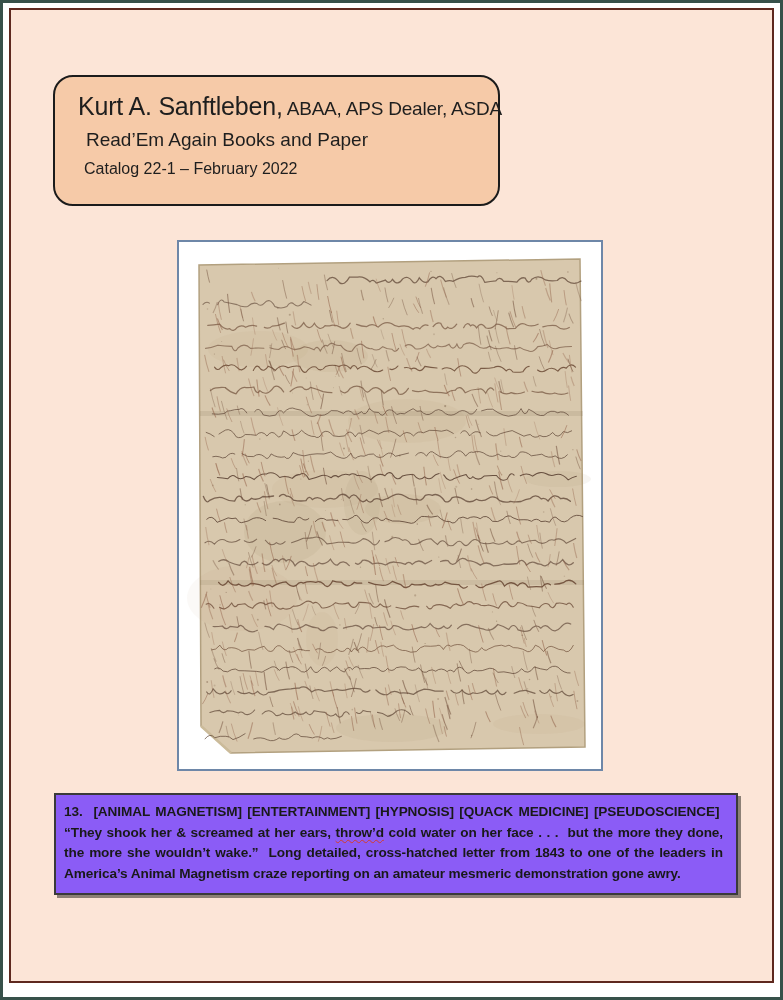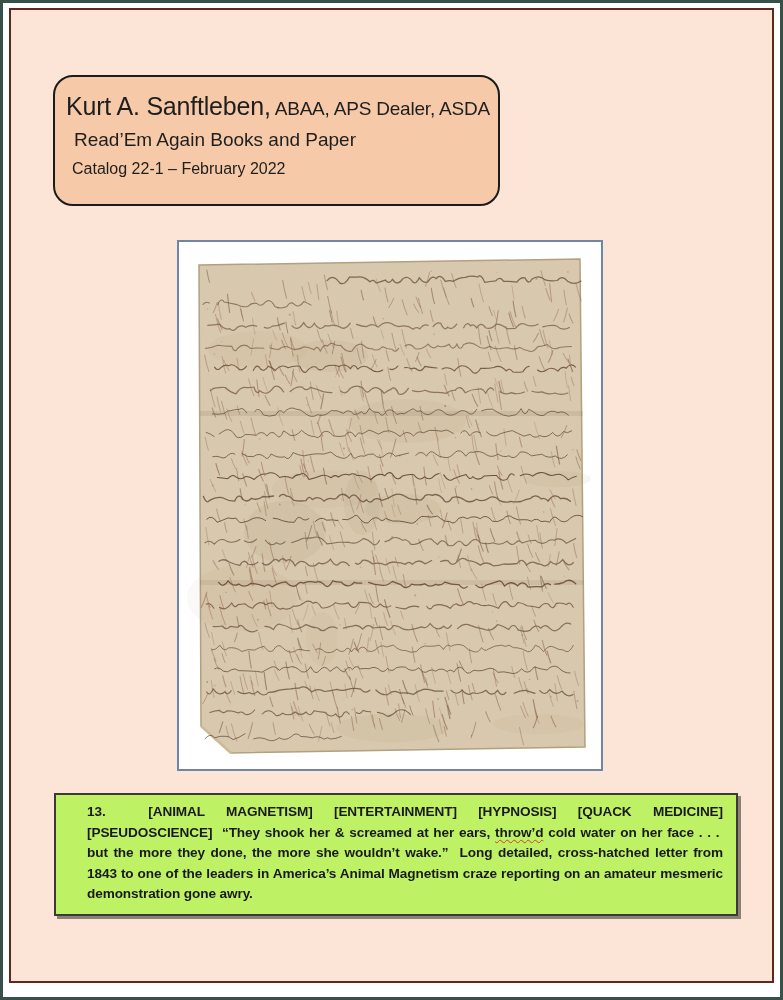--- a/index.html
+++ b/index.html
@@ -9,38 +9,38 @@
     background:#ffffff; border:3px solid #37514a; overflow:hidden;
   }
   .page {
     position:absolute; left:6px; top:5px; right:6px; bottom:14px;
     background:#fce5d7; border:2px solid #5e281e;
   }
   
   .header-box {
     position:absolute; left:42px; top:65px; width:447px; height:131px;
     background:#f6caa8; border:2px solid #1b1b1b; border-radius:20px;
-    padding:15px 0 0 11px; color:#1e1e1e;
+    padding:15px 0 0 23px; color:#1e1e1e;
   }
   .h-line1 { font-size:25px; letter-spacing:-0.2px; white-space:nowrap; }
   .h-line1 .creds { font-size:19px; }
   .h-line2 { font-size:19px; margin:8px 0 4px 8px; white-space:nowrap; }
   .h-line3 { font-size:16px; margin:9px 0 0 6px; white-space:nowrap; }
   
   .letter {
     position:absolute; left:166px; top:230px; width:426px; height:531px;
     background:#ffffff; border:2px solid #6e87a8; padding:8px;
   }
   .letter svg { width:100%; height:100%; display:block; }
   
   .caption {
     position:absolute; left:43px; top:783px; width:684px; min-height:92px;
-    background:#bef264; border:2px solid #3a3a3a;
+    background:#8b5cf6; border:2px solid #3a3a3a;
     box-shadow:3px 3px 0 #8d8076;
-    padding:7px 13px 9px 31px; color:#191919;
+    padding:7px 13px 9px 8px; color:#191919;
   }
   .caption p {
     font-size:13.6px; line-height:20.6px; font-weight:700;
     text-align:justify; letter-spacing:-0.1px;
   }
   .misspell {
     text-decoration-line:underline;
     text-decoration-style:wavy;
     text-decoration-color:#d43c2a;
     text-decoration-thickness:1px;

